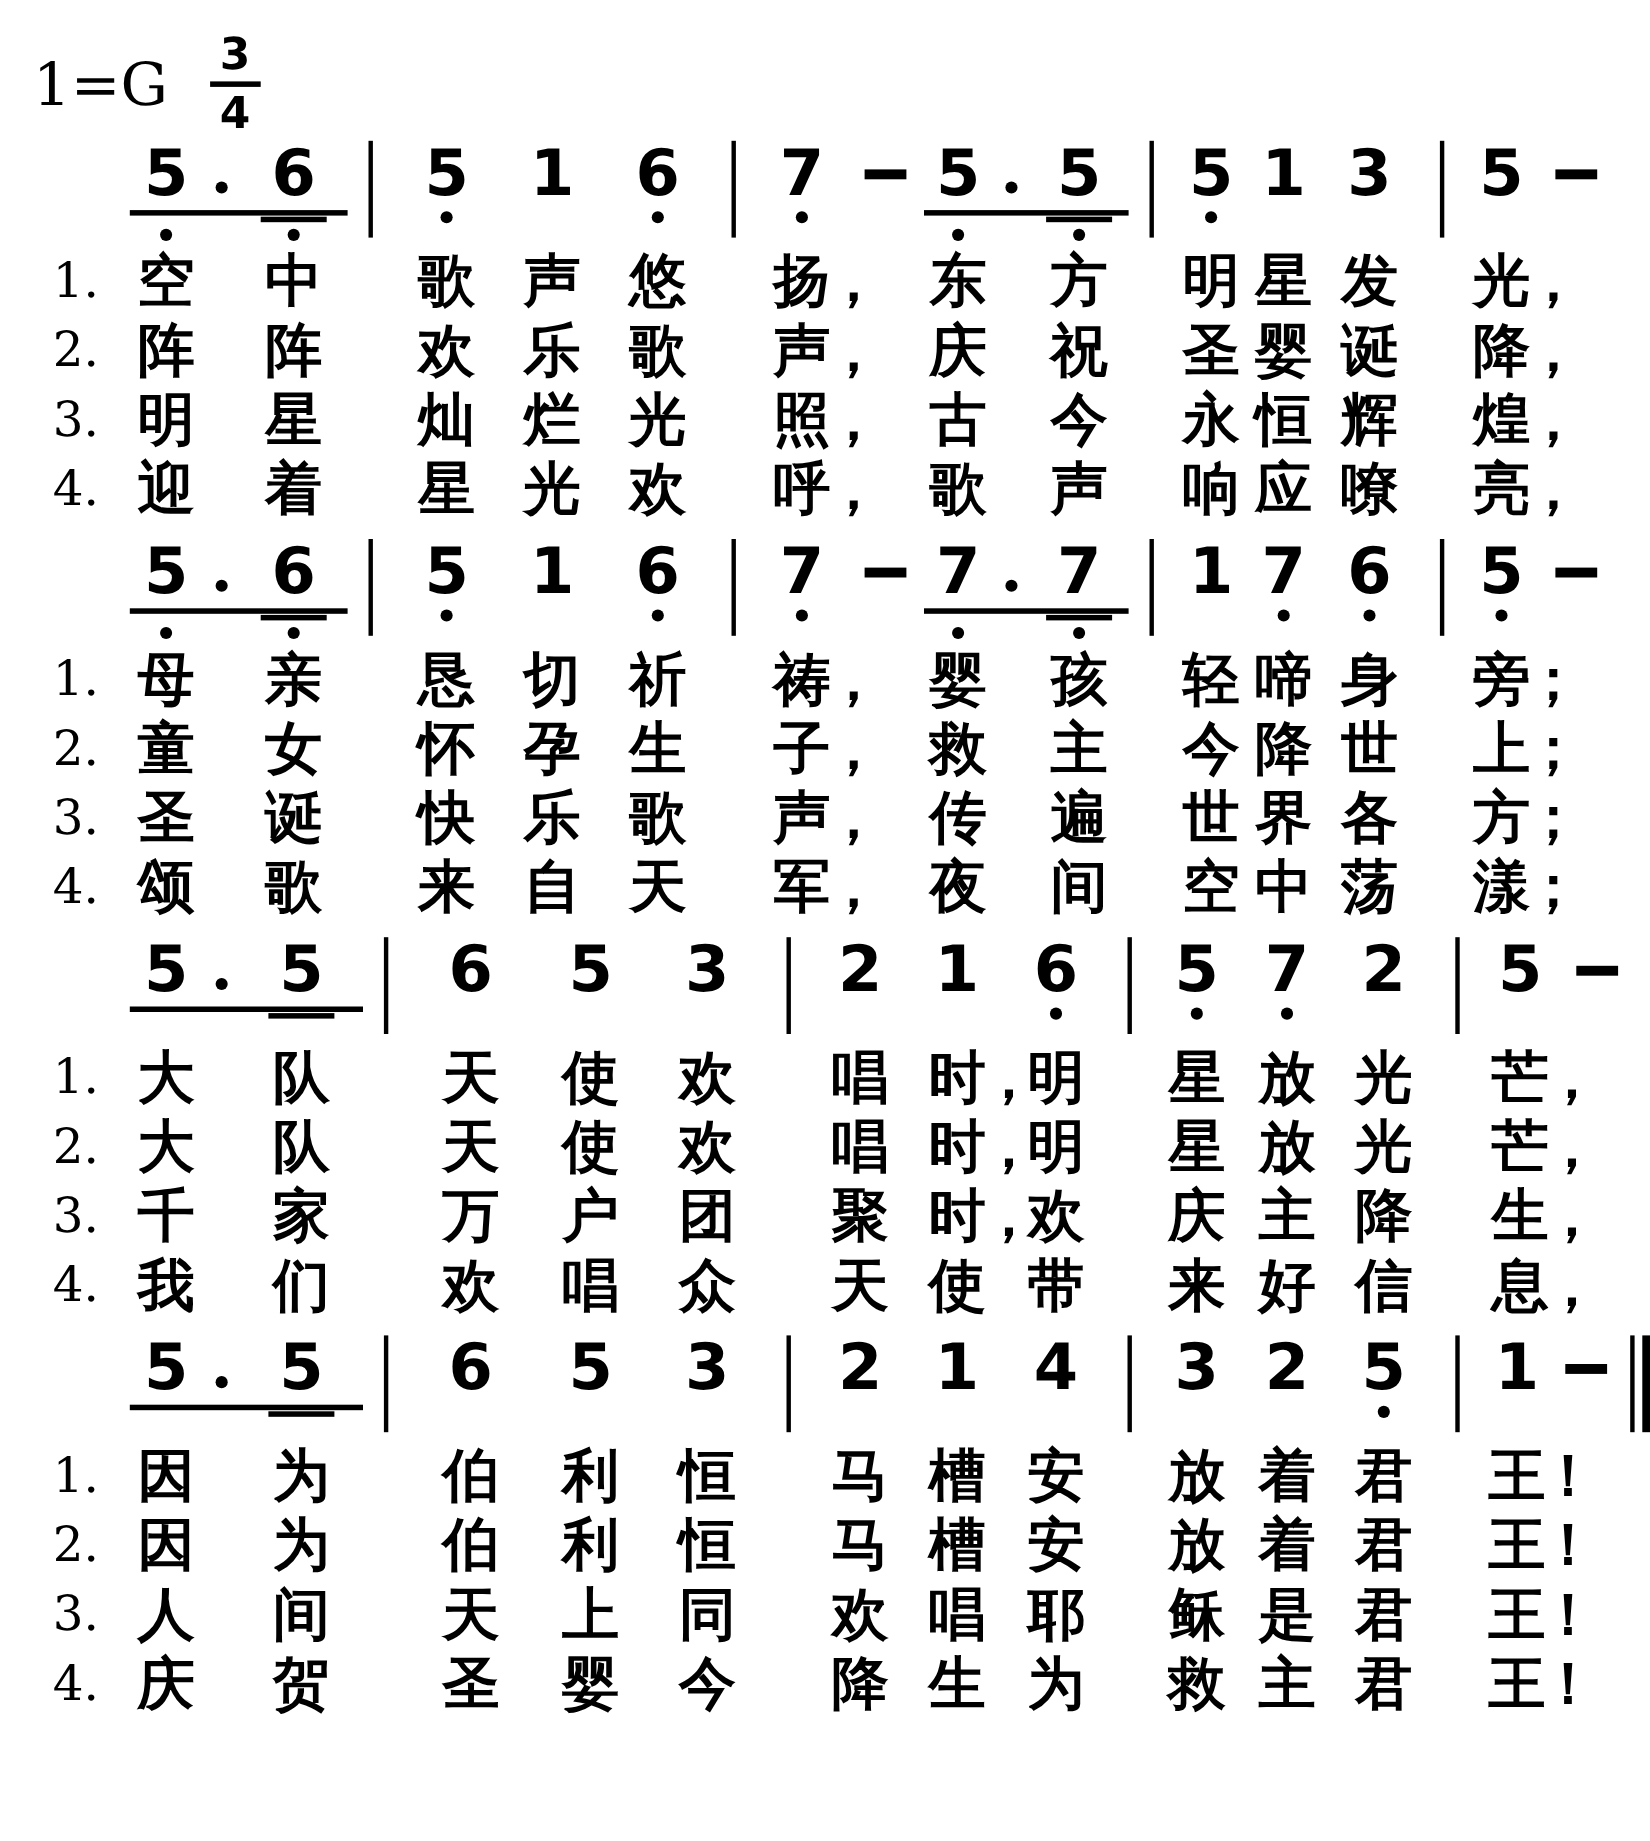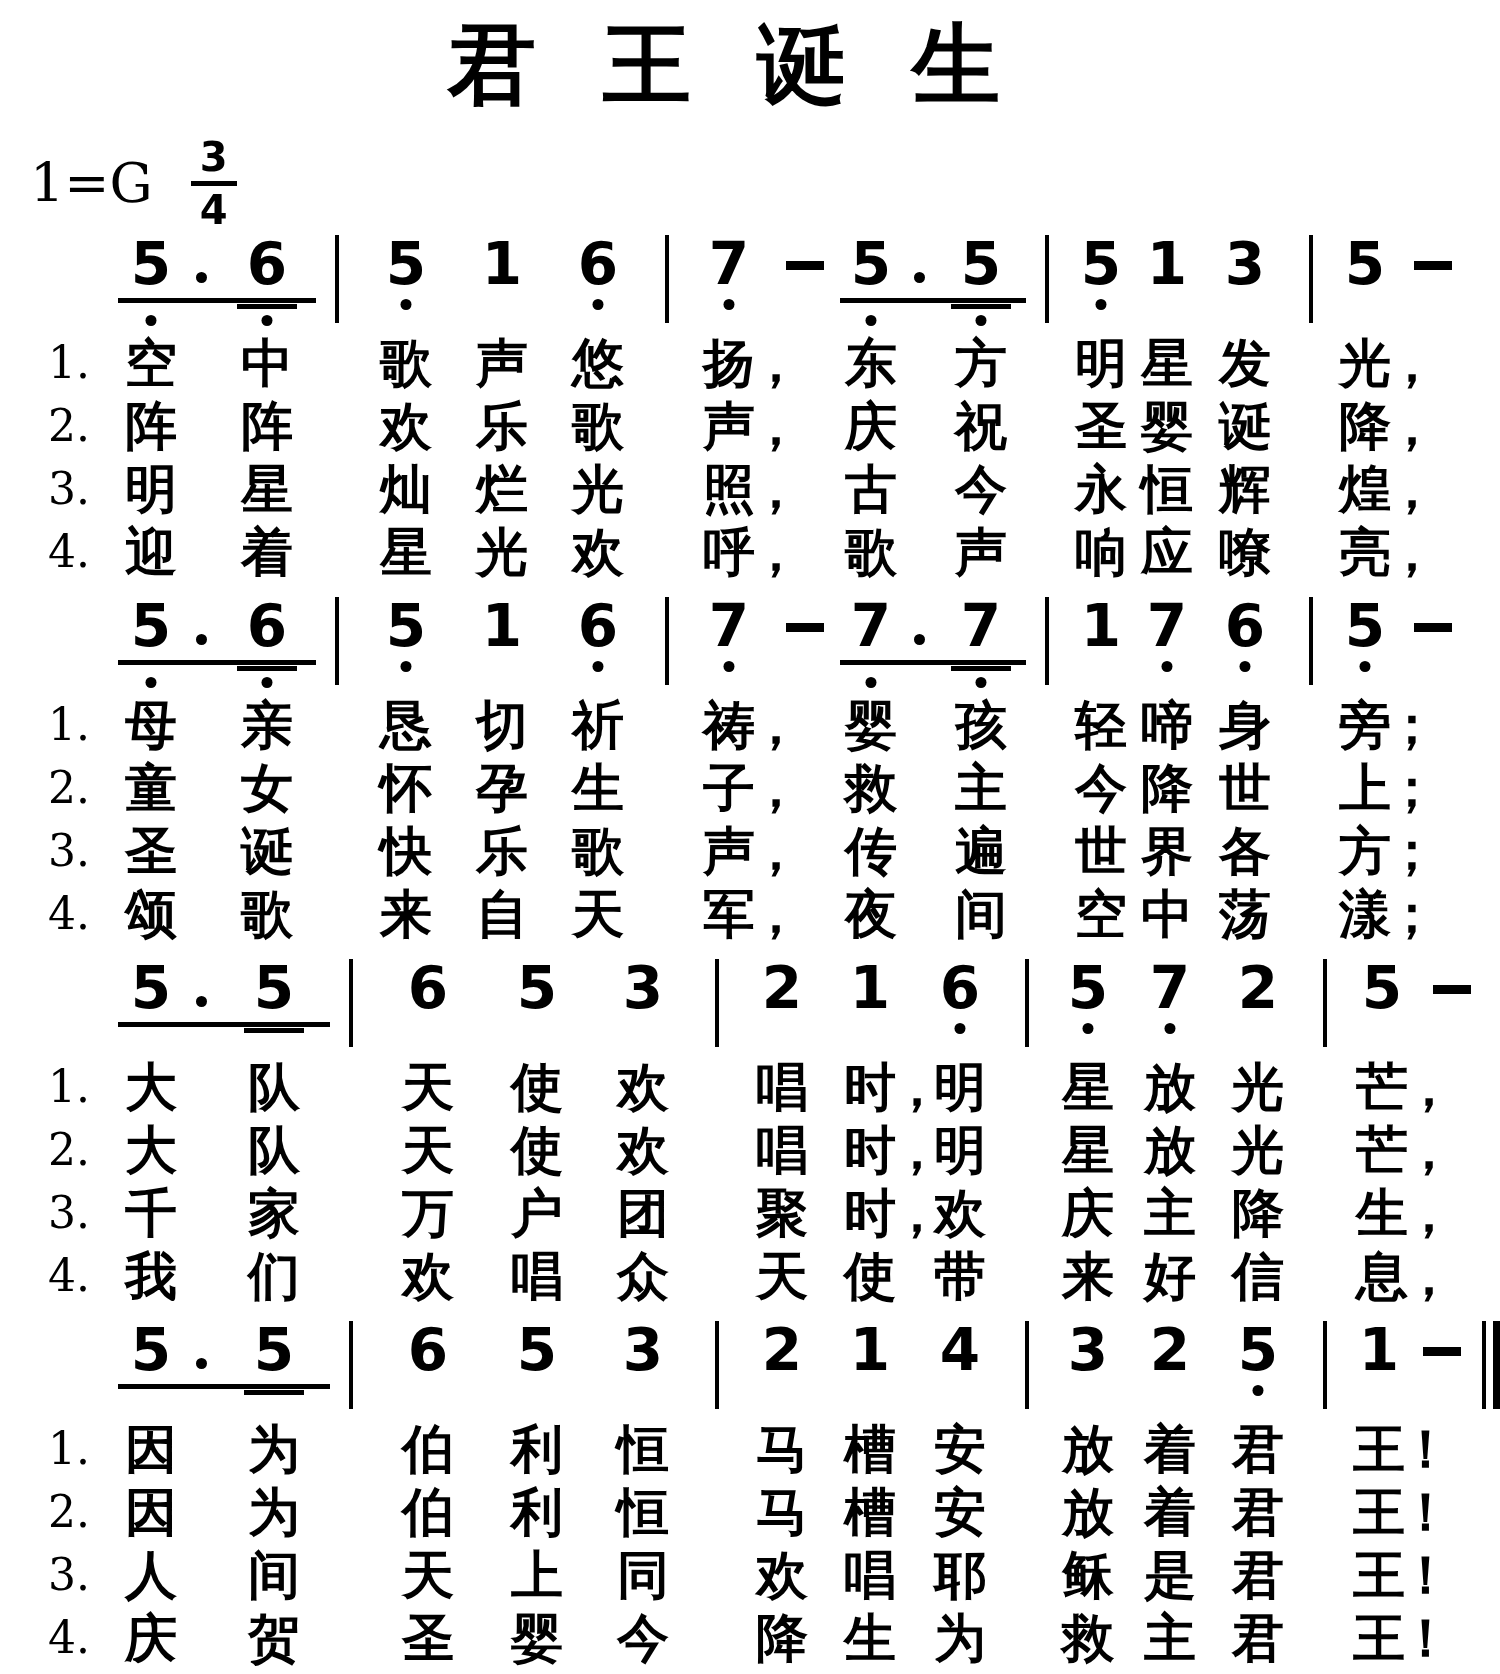--- a/index.html
+++ b/index.html
@@ -42,21 +42,20 @@
   .vrow { display:flex; height:63px; }
   .vlabel { font-size:44px; line-height:58px; font-family:"DejaVu Serif", serif;
             padding-left:22px; box-sizing:border-box; flex:0 0 auto; }
   .vsyl { position:relative; display:inline-block; font-size:52px; line-height:58px; font-weight:700; }
   .punct { position:absolute; left:90%; top:0; }
 </style>
 </head>
 <body>
 
 <div class="page">
-  <div class="title">君 王 诞 生</div>
 
   <div class="keysig">
     <span class="keyname">1=G</span>
     <span class="timesig">
       <span class="tnum">3</span>
       <span class="tden">4</span>
     </span>
   </div>
 
   <div id="score">

